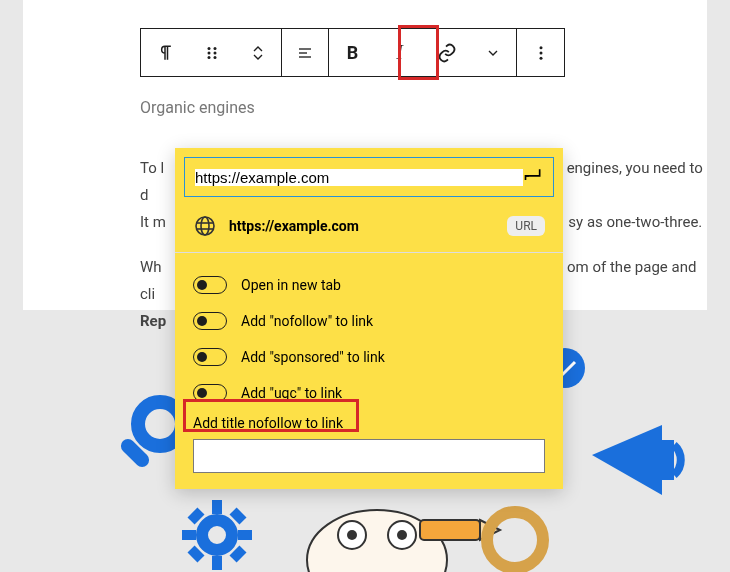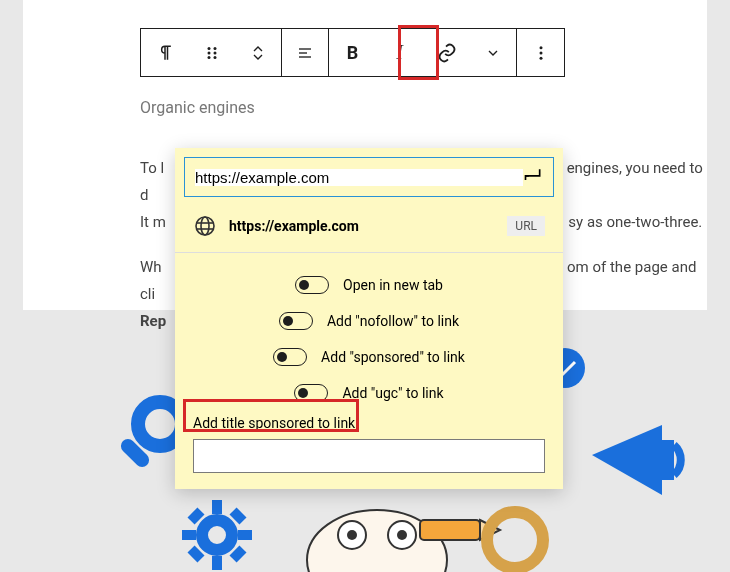--- a/index.html
+++ b/index.html
@@ -56,21 +56,21 @@
   }
   .h-organic { color: #777; font-size: 16px; }
   .para1 { margin-top: 32px; }
   .para2 { margin-top: 18px; }
   .bold { font-weight: 700; text-align: right; }
   .linkpanel {
     position: absolute;
     top: 148px;
     left: 175px;
     width: 388px;
-    background: #fef9c3;
+    background: #fde047;
     box-shadow: 0 4px 18px rgba(0,0,0,0.2);
     padding-bottom: 16px;
   }
   .urlbox {
     margin: 9px;
     border: 1px solid #2992d6;
     height: 40px;
     display: flex;
     align-items: center;
     padding: 0 10px;
@@ -88,30 +88,29 @@
     border-bottom: 1px solid #ddd;
   }
   .result .glob { width: 24px; height: 24px; margin-right: 12px; }
   .result .txt { flex: 1; }
   .result .txt .t { font-weight: 700; font-size: 14px; }
   .result .txt .s { font-size: 12px; color: #777; margin-top: 2px; }
   .urlchip {
     background: #eee;
     font-size: 12px;
     padding: 3px 8px;
-    border-radius: 0;
+    border-radius: 6px;
     color: #555;
   }
   .toggles { padding: 14px 18px 0 18px; }
   .trow {
     display: flex;
     align-items: center;
     gap: 14px;
     height: 36px;
-    justify-content: center;
   }
   .tog {
     width: 34px;
     height: 18px;
     border: 1.5px solid #1e1e1e;
     border-radius: 10px;
     position: relative;
     cursor: pointer;
   }
   .tog::after {
@@ -307,18 +306,18 @@
     <div class="trow">
       <div class="tog"></div>
       <div class="lbl">Add "sponsored" to link</div>
     </div>
     <div class="trow">
       <div class="tog"></div>
       <div class="lbl">Add "ugc" to link</div>
     </div>
   </div>
   <div class="title-attr">
-    <div class="lbl">Add title sponsored to link</div>
+    <div class="lbl">Add title nofollow to link</div>
     <input type="text" style="">
   </div>
 </div>
 
 <div class="highlight-red hl-ugc"></div>
 
 </body></html>

